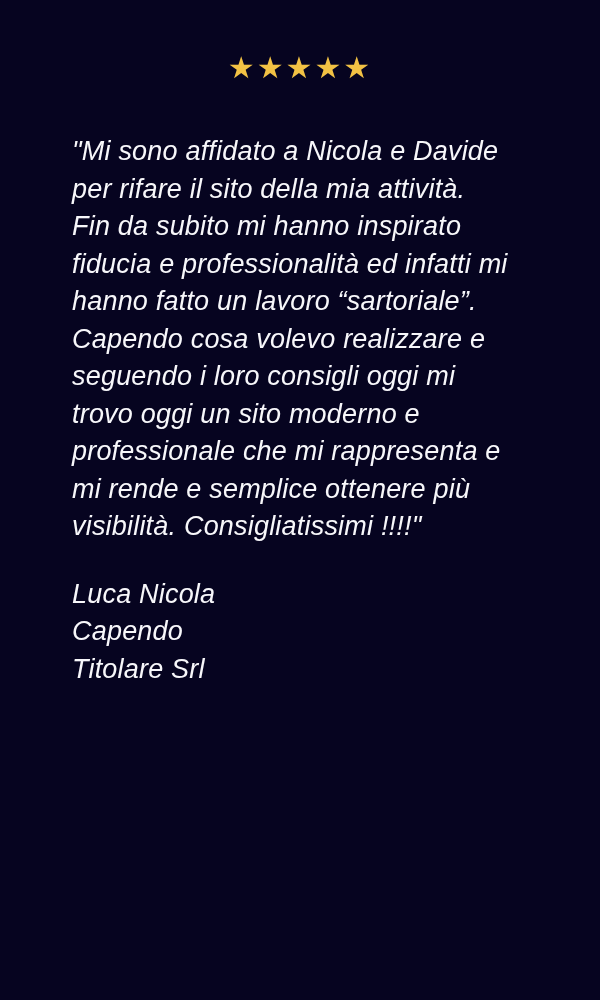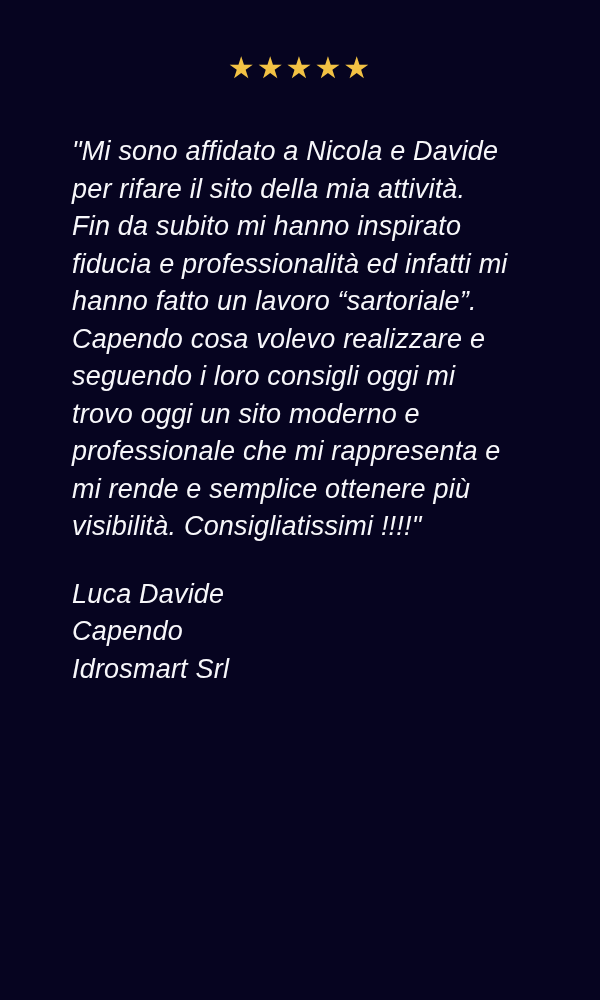--- a/index.html
+++ b/index.html
@@ -60,18 +60,18 @@
 fiducia e professionalità ed infatti mi
 hanno fatto un lavoro “sartoriale”.
 Capendo cosa volevo realizzare e
 seguendo i loro consigli oggi mi
 trovo oggi un sito moderno e
 professionale che mi rappresenta e
 mi rende e semplice ottenere più
 visibilità. Consigliatissimi !!!!"</p>
 
   <div class="author">
-    <div>Luca Davide</div>
+    <div>Luca Nicola</div>
     <div>Capendo</div>
-    <div>Idrosmart Srl</div>
+    <div>Titolare Srl</div>
   </div>
 
 </div>
 
 </body></html>

